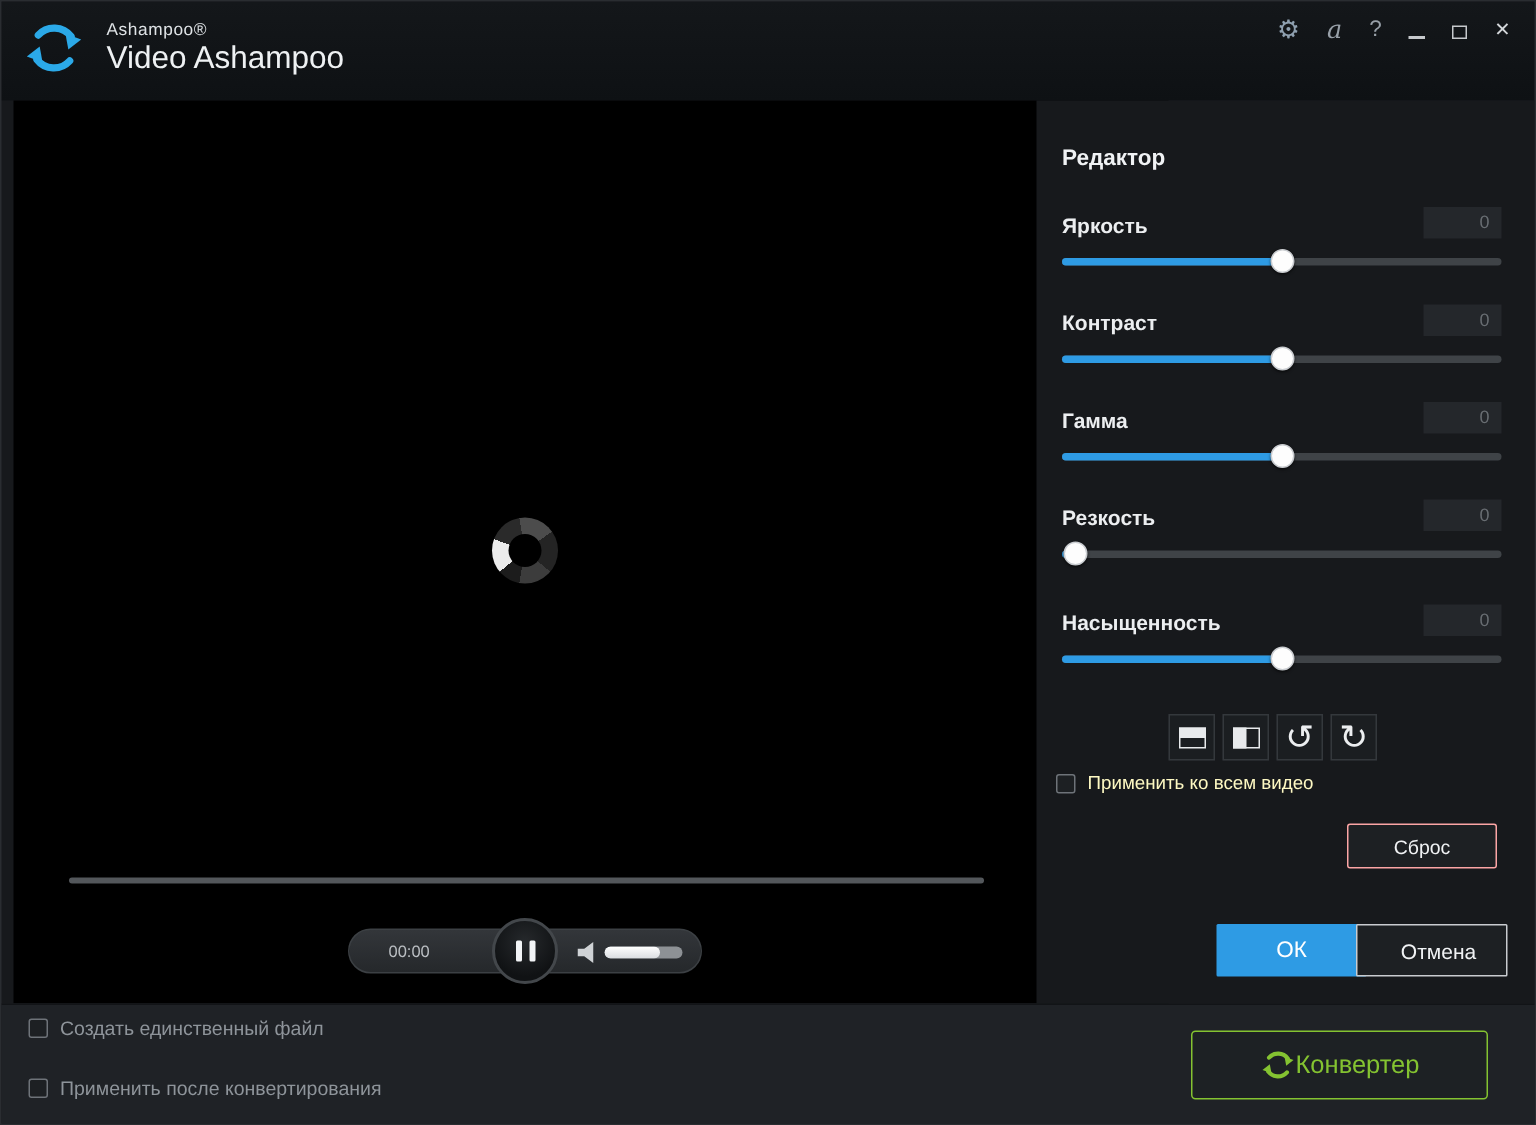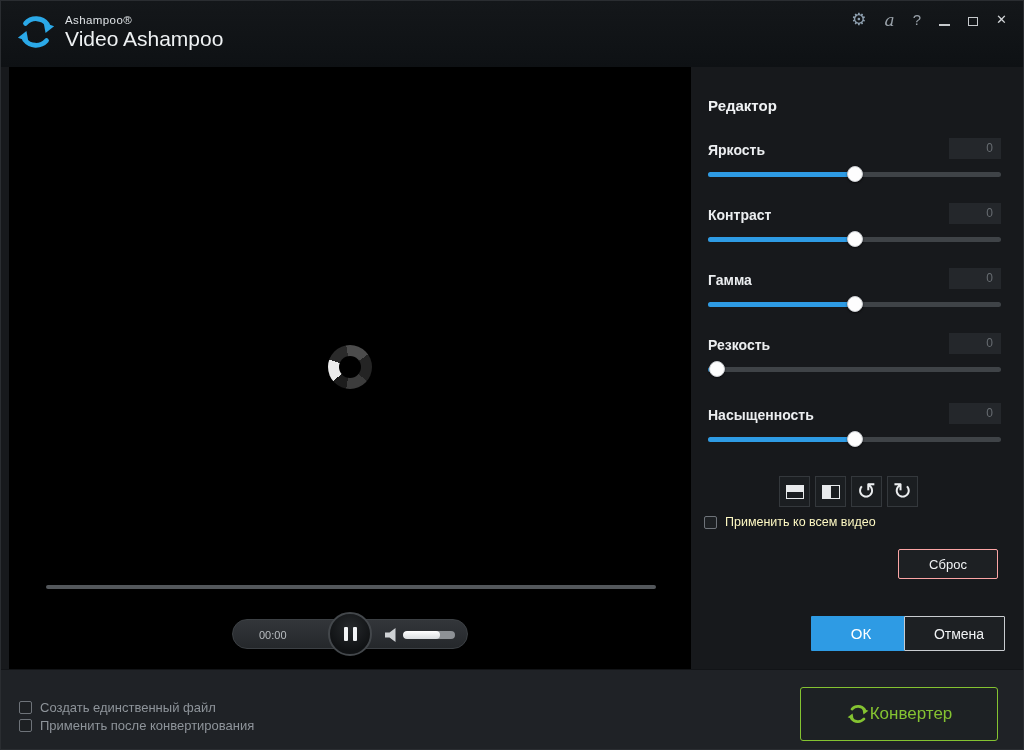--- a/index.html
+++ b/index.html
@@ -5,21 +5,21 @@
   * { margin:0; padding:0; box-sizing:border-box; }
   html,body { width:1024px; height:750px; overflow:hidden; }
   body { font-family:"Liberation Sans", sans-serif; background:#17191c; }
   :root { --blue:#2e9be4; --green:#84c331; }
 
   #app { position:relative; width:1024px; height:750px; background:#17191c; border:1px solid #2a2d31; overflow:hidden; }
 
   
   .titlebar { position:absolute; top:0; left:0; width:100%; height:66px;
               background:linear-gradient(#14171a,#0e1114); }
-  .brand { position:absolute; left:14px; top:10px; display:flex; align-items:center; gap:8px; }
+  .brand { position:absolute; left:14px; top:10px; display:flex; align-items:center; gap:14px; }
   .brand-text .brand-small { font-size:11.5px; color:#dfe3e6; letter-spacing:.4px; }
   .brand-text .brand-large { font-size:21px; color:#eef1f3; font-weight:400; margin-top:1px; }
   .tb-controls { position:absolute; right:16px; top:10px; display:flex; align-items:center; gap:18px; }
   .tb-ic { color:#98a0a8; font-size:15px; cursor:default; line-height:18px; }
   .tb-ic.gear { font-size:17px; color:#8fa0b0; }
   .tb-ic.lang { font-family:"DejaVu Serif", serif; font-style:italic; font-size:17px; }
   .tb-ic.help { font-size:15px; }
   .win-min { width:11px; height:2px; background:#c6c9cc; margin-top:9px; }
   .win-max { width:10px; height:9px; border:1px solid #c6c9cc; margin-top:2px; }
   .win-close { color:#d4d7da; font-size:13px; }
@@ -75,24 +75,24 @@
   .reset-btn { position:absolute; left:207px; top:482px; width:100px; height:30px; background:#1d2023;
                border:1px solid #fca5a5; border-radius:2px; color:#f0f2f4; font-size:13px; }
   .ok-btn { position:absolute; left:108px; top:549px; width:100px; height:35px; background:var(--blue);
             color:#ffffff; font-size:15px; border-radius:1px;margin-left:12px; }
   .cancel-btn { position:absolute; left:213px; top:549px; width:101px; height:35px; background:#1d2023;
                 border:1px solid #c9ccd0; color:#f0f2f4; font-size:14px; border-radius:1px;padding-left:9px; }
 
   
   .footer { position:absolute; left:0; top:668px; width:1024px; height:82px; background:#1f2226;
             border-top:1px solid #121417; }
-  .f-row1 { left:18px; top:30px; }
+  .f-row1 { left:18px; top:8px; }
   .f-row2 { left:18px; top:48px; }
   .f-label { font-size:13px; color:#8e949a; }
-  .convert-btn { position:absolute; right:27px; top:17px; width:198px; height:54px; background:#1d2124;
+  .convert-btn { position:absolute; right:33px; top:17px; width:198px; height:46px; background:#1d2124;
                  border:1px solid var(--green); border-radius:3px; gap:0; }
   .convert-label { color:var(--green); font-size:17px; }
 </style>
 </head>
 <body>
 
 <div id="app">
 
   <div class="titlebar">
     <div class="brand">

